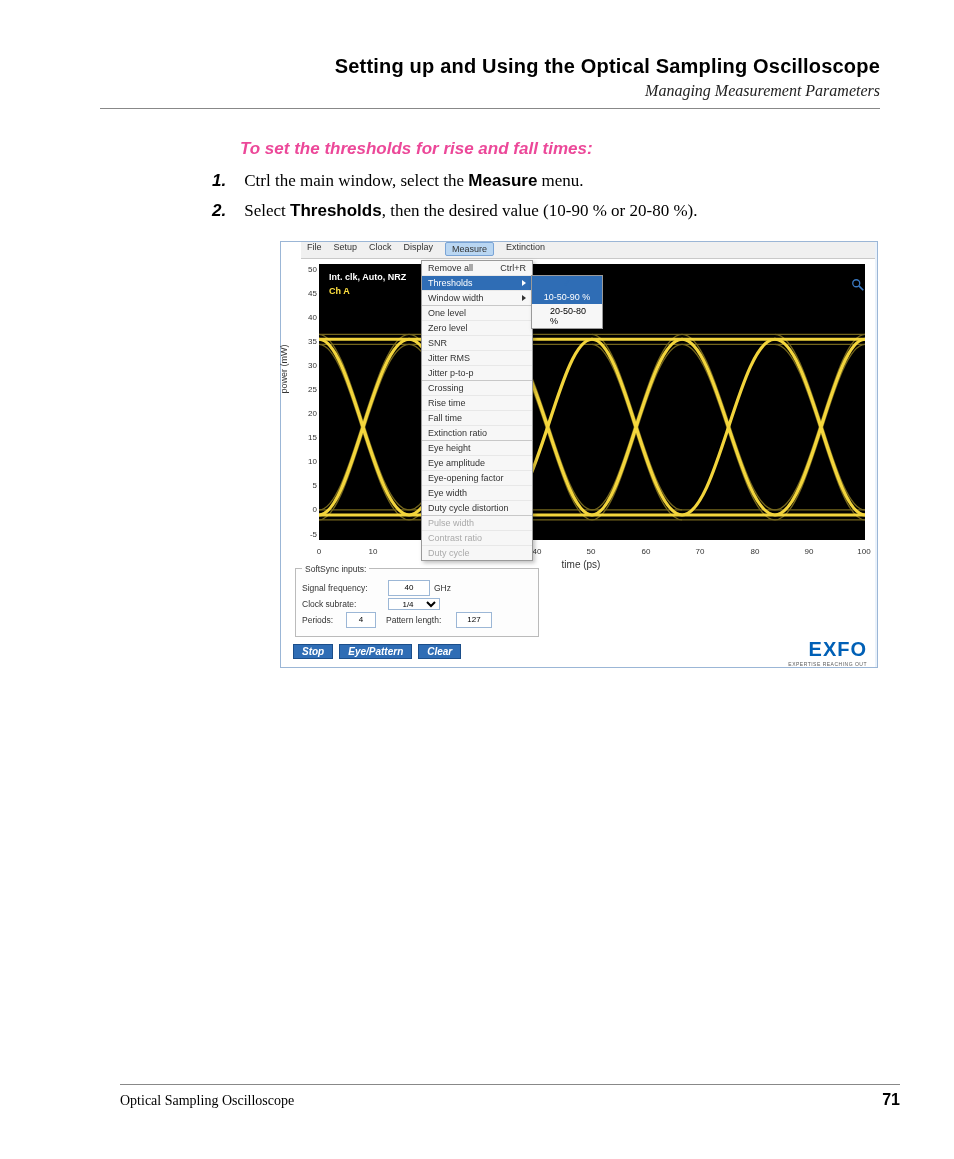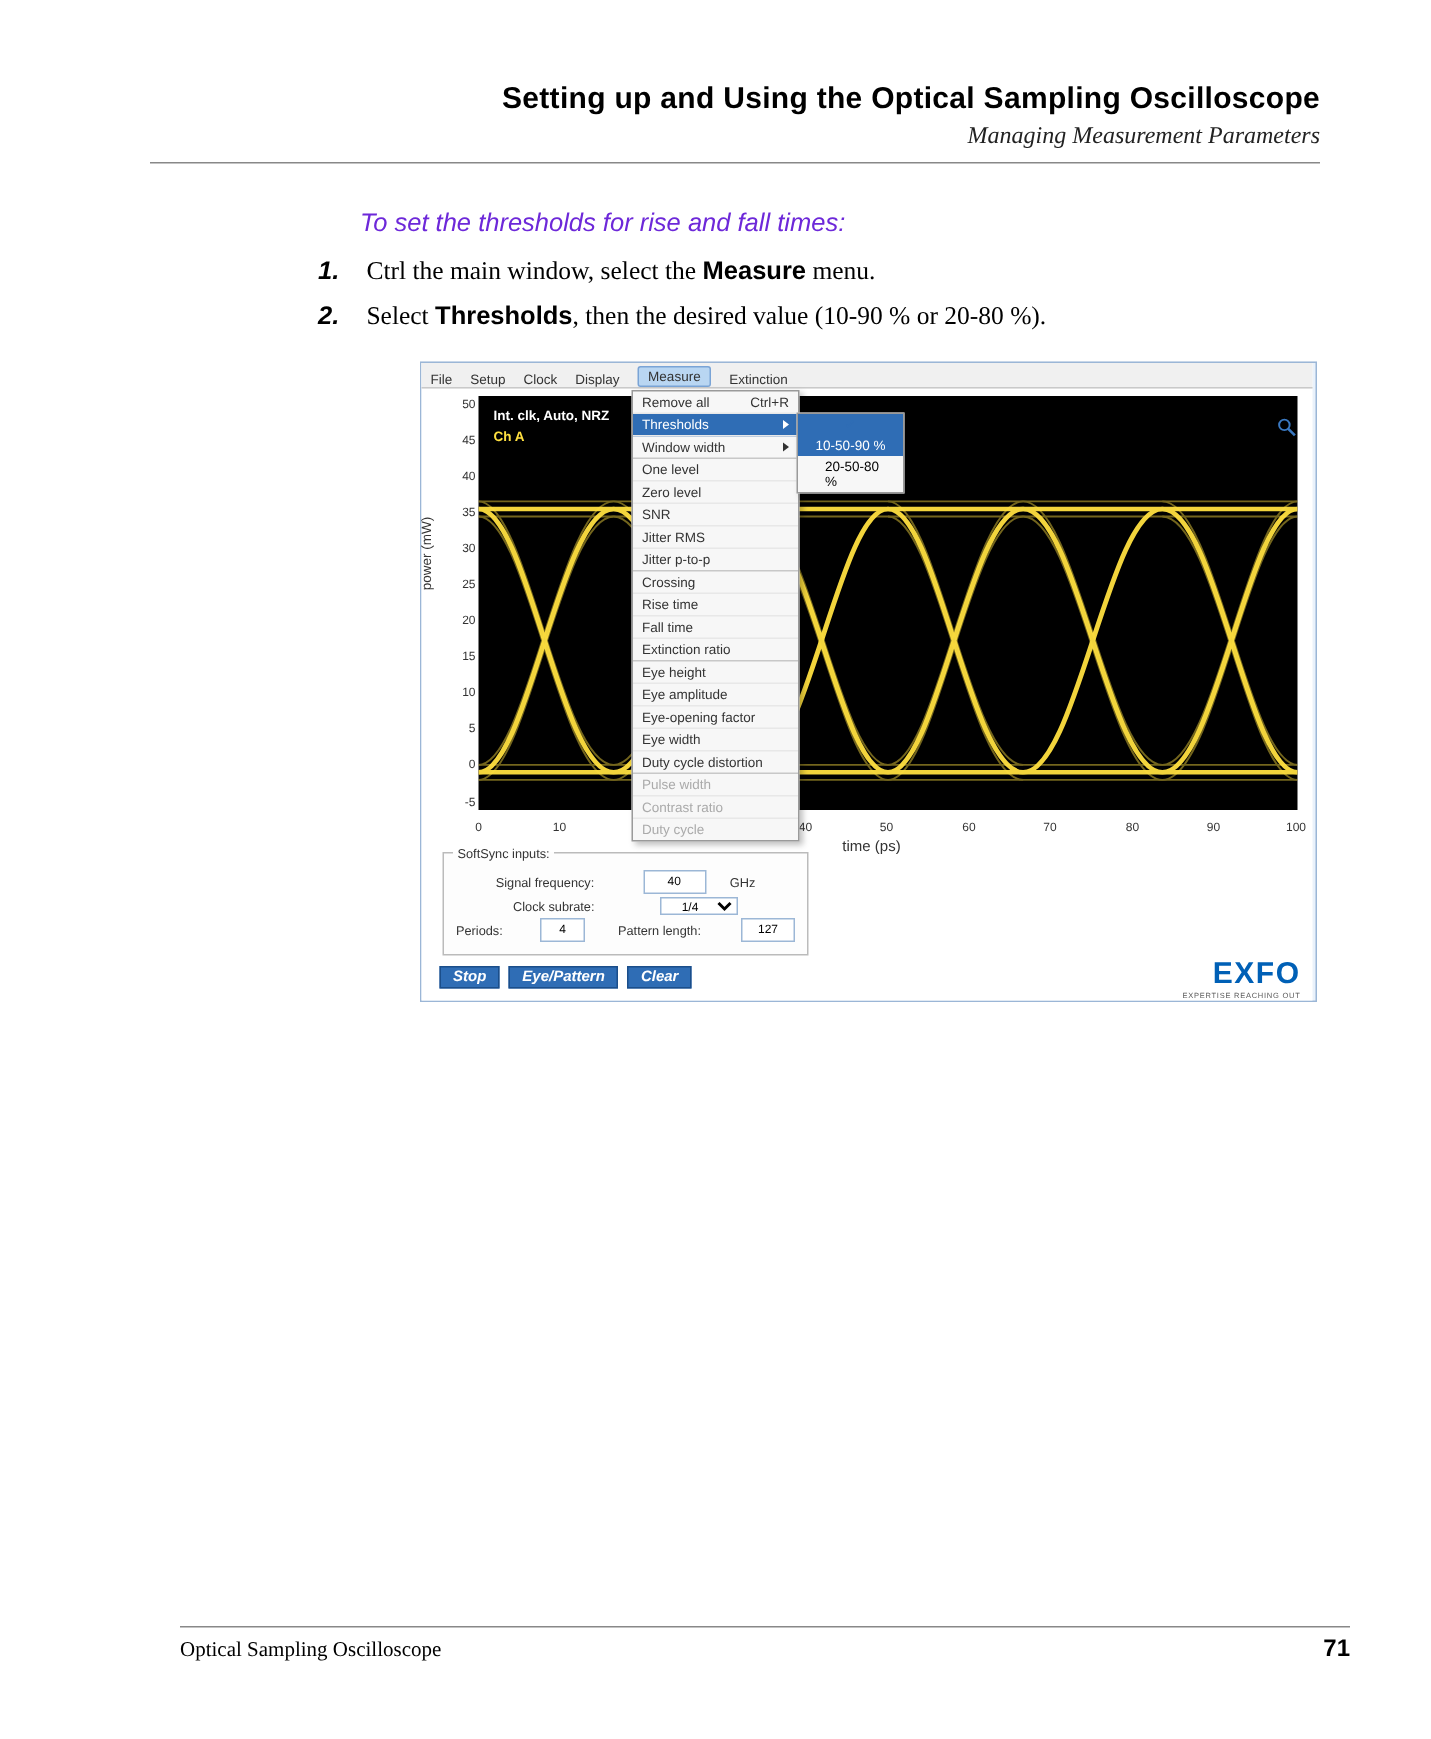--- a/index.html
+++ b/index.html
@@ -1,27 +1,27 @@
 <!DOCTYPE html>
 <html><head>
 <meta charset="utf-8">
 <style>
   html, body { margin:0; padding:0; background:#fff; }
   body { width:954px; height:1159px; font-family:"Segoe UI", Arial, sans-serif; color:#000; position:relative; }
   .page { position:absolute; left:100px; top:55px; width:780px; }
   .hdr-title { font-family:"Segoe UI", Arial, sans-serif; font-weight:700; font-size:20px; text-align:right; letter-spacing:0.2px; }
   .hdr-sub { font-family:Georgia, "Times New Roman", serif; font-style:italic; font-size:16px; text-align:right; margin-top:4px; color:#222; }
   .hdr-rule { border:none; border-top:1.5px solid #888; margin:8px 0 30px 0; }
-  .sect { font-family:"Segoe UI", Arial, sans-serif; font-weight:400; font-style:italic; font-size:17px; color:#6d28d9; margin:0 0 10px 0; padding-left:140px; }
+  .sect { font-family:"Segoe UI", Arial, sans-serif; font-weight:700; font-style:italic; font-size:17px; color:#ec4899; margin:0 0 10px 0; padding-left:140px; }
   .instr { font-family:Georgia, "Times New Roman", serif; font-size:17px; margin:6px 0 6px 0; padding-left:140px; line-height:1.4; }
   .instr .num { display:inline-block; width:28px; margin-left:-28px; font-family:"Segoe UI", Arial, sans-serif; font-weight:700; font-style:italic; color:#000; }
   .instr b { font-family:"Segoe UI", Arial, sans-serif; font-weight:700; }
   .shot-wrap { margin:18px 0 0 180px; width:596px; border:1px solid #9bb6d6; background:#eaf2fb; }
   .shot { position:relative; width:594px; height:425px; background:#fff; font-family:"Segoe UI", Arial, sans-serif; font-size:9px; }
-  .menubar { height:16px; background:#f0f0f0; border-bottom:1px solid #c9c9c9; display:flex; align-items:flex-end; padding-left:6px; gap:12px; font-size:9px; color:#333; }
+  .menubar { height:16px; background:#f0f0f0; border-bottom:1px solid #c9c9c9; display:flex; align-items:flex-start; padding-left:6px; gap:12px; font-size:9px; color:#333;margin-left:20px; }
   .menubar .sel { background:#b9d6f2; padding:1px 6px; border:1px solid #7aa4d6; border-radius:2px; }
   .plot-area { position:absolute; left:10px; top:16px; right:4px; height:310px; }
   .plot-bg { position:absolute; left:28px; top:6px; right:6px; bottom:28px; background:#000; }
   .ylab { position:absolute; left:-2px; top:50%; transform:rotate(-90deg) translate(50%, -50%); transform-origin:left center; font-size:9px; color:#333; white-space:nowrap; }
   .xlab { position:absolute; left:50%; bottom:-2px; transform:translateX(-50%); font-size:10px; color:#333; }
   .ytick { position:absolute; left:12px; width:14px; text-align:right; font-size:8px; color:#333; }
   .xtick { position:absolute; bottom:12px; font-size:8px; color:#333; transform:translateX(-50%); }
   .stamp1 { position:absolute; left:38px; top:14px; color:#fff; font-size:9px; font-weight:600; }
   .stamp2 { position:absolute; left:38px; top:28px; color:#ffe040; font-size:9px; font-weight:700; }
   svg.eye { position:absolute; left:28px; top:6px; }
@@ -32,21 +32,21 @@
   .dropdown .row.sel { background:#2f6db5; color:#fff; }
   .dropdown .row.disabled { color:#aaa; }
   .submenu { position:absolute; left:250px; top:33px; width:70px; background:#f7f7f7; border:1px solid #9a9a9a; box-shadow:2px 2px 4px rgba(0,0,0,.25); font-size:9px; }
   .submenu .srow { padding:2px 6px; display:flex; align-items:center; gap:4px; }
   .submenu .srow.sel { background:#2f6db5; color:#fff;flex-direction:column; }
   .check { color:#2f6db5; font-weight:700; font-size:9px; width:8px; text-align:center; }
   .triangle { width:0;height:0;border-top:3px solid transparent;border-bottom:3px solid transparent;border-left:4px solid #fff; }
   .triangle.dark { border-left-color:#333; }
   .panel { position:absolute; left:12px; bottom:30px; width:230px; border:1px solid #bbb; padding:4px 6px 6px 6px; font-size:8.5px; color:#333; background:#fdfdfd; }
   .panel legend { font-size:8.5px; padding:0 3px; }
-  .prow { display:flex; align-items:center; gap:16px; margin:2px 0;justify-content:center; }
+  .prow { display:flex; align-items:center; gap:4px; margin:2px 0; }
   .pinput { border:1px solid #9cb7d6; background:#fff; height:12px; font-size:8px; text-align:center; }
   .btnrow { position:absolute; left:12px; bottom:8px; display:flex; gap:6px; }
   .btn { background:#2f6db5; color:#fff; font-weight:700; font-style:italic; font-size:10px; padding:1px 8px; border:1px solid #1b4e8a; }
   .logo { position:absolute; right:8px; bottom:6px; font-family:Arial, sans-serif; font-weight:900; color:#0060b6; font-size:20px; letter-spacing:1px; }
   .logo-sub { position:absolute; right:8px; bottom:0px; font-size:5px; color:#5a5a5a; letter-spacing:0.5px; }
   .logo::first-letter { }
   .footer { position:absolute; left:100px; bottom:50px; width:780px; display:flex; justify-content:space-between; align-items:flex-end; border-top:1.5px solid #888; padding-top:6px; font-family:Georgia, "Times New Roman", serif; font-size:14px;margin-left:20px; }
   .footer .pn { font-family:"Segoe UI", Arial, sans-serif; font-weight:700; font-size:16px; }
   .mag-icon { position:absolute; right:6px; top:20px; width:14px; height:14px; }
 </style>

